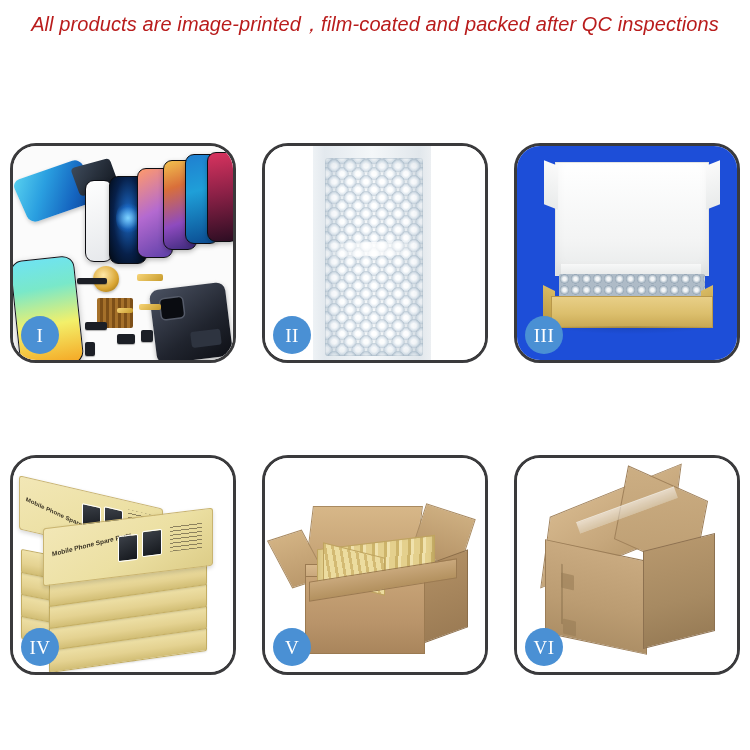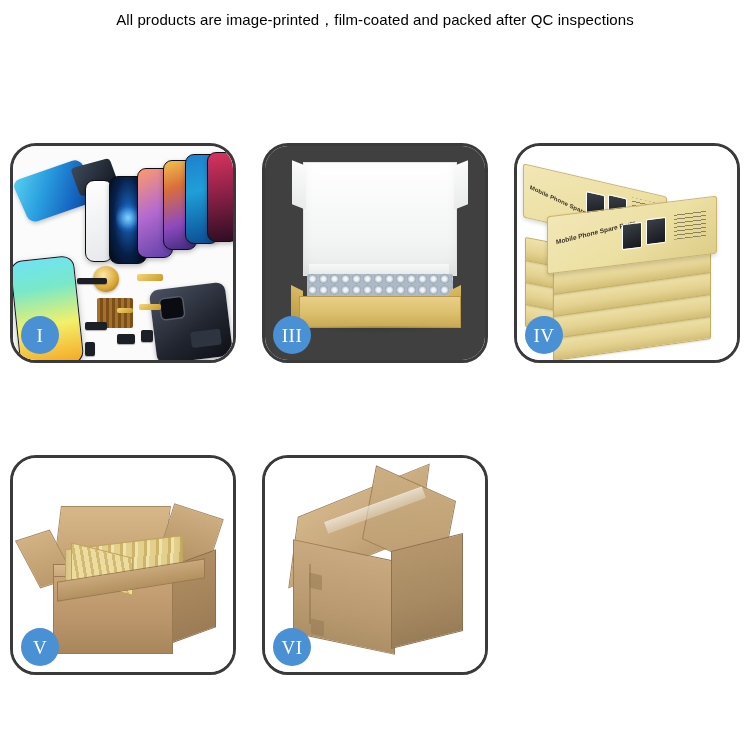--- a/index.html
+++ b/index.html
@@ -32,25 +32,26 @@
     font-weight: bold;
     letter-spacing: 1.1px;
     line-height: 1.05;
     color: #111111;
     font-family: "Liberation Sans", sans-serif;
     white-space: nowrap;
   }
   .page-subtitle {
     margin: 0;
     padding-top: 11px;
-    font-size: 15px;
+    font-size: 20px;
     font-weight: normal;
     letter-spacing: 0.1px;
-    color: #000000;
+    color: #b91c1c;
     white-space: nowrap;
+    font-style: italic;
   }
 
   
   .grid {
     position: absolute;
     left: 10px;
     top: 143px;
     width: 730px;
     height: 533px;
     display: grid;
@@ -192,21 +193,21 @@
     border-radius: 3px;
     box-shadow: inset 0 0 18px rgba(130,155,175,.35);
   }
   .scene-bubble .glare {
     position:absolute; left:60px; top:96px; width:96px; height:14px;
     background: linear-gradient(90deg, rgba(255,255,255,0), rgba(255,255,255,.85), rgba(255,255,255,0));
     transform: rotate(-2deg);
   }
 
   
-  .scene-mailer { position:absolute; inset:0; background:#404040; }
+  .scene-mailer { position:absolute; inset:0; background:#1d4ed8; }
   .scene-mailer .lid-back {
     position:absolute; left:38px; top:16px; width:152px; height:112px;
     background: linear-gradient(180deg,#ffffff 0%, #f3f4f4 70%, #e8eaea 100%);
     border: 1px solid #e2e4e4;
     box-shadow: inset 0 -6px 12px rgba(0,0,0,.05);
   }
   .scene-mailer .lid-back::before{
     content:""; position:absolute; left:-12px; top:0; width:14px; height:44px;
     background: linear-gradient(180deg,#fafafa,#e9ebeb); transform: skewY(22deg);
   }
@@ -404,20 +405,28 @@
       <div class="chip" style="left:104px;top:188px;width:18px;height:10px;"></div>
       <div class="chip" style="left:128px;top:184px;width:12px;height:12px;"></div>
       <div class="chip" style="left:72px;top:196px;width:10px;height:14px;"></div>
       <div class="gold" style="left:124px;top:128px;width:26px;height:7px;"></div>
       <div class="gold" style="left:126px;top:158px;width:22px;height:6px;"></div>
       <div class="gold" style="left:104px;top:162px;width:16px;height:5px;"></div>
       <span class="step-badge">I</span>
     </div>
   </div>
 
+  <div class="card">
+    <div class="card-media scene-bubble">
+      <div class="sheet"></div>
+      <div class="bubbles"></div>
+      <div class="glare"></div>
+      <span class="step-badge">II</span>
+    </div>
+  </div>
 
   <div class="card">
     <div class="card-media scene-mailer">
       <div class="lid-back"></div>
       <div class="inner-foam"></div>
       <div class="contents"></div>
       <div class="box-left"></div>
       <div class="box-right"></div>
       <div class="box-front"></div>
       <div class="shadow"></div>

